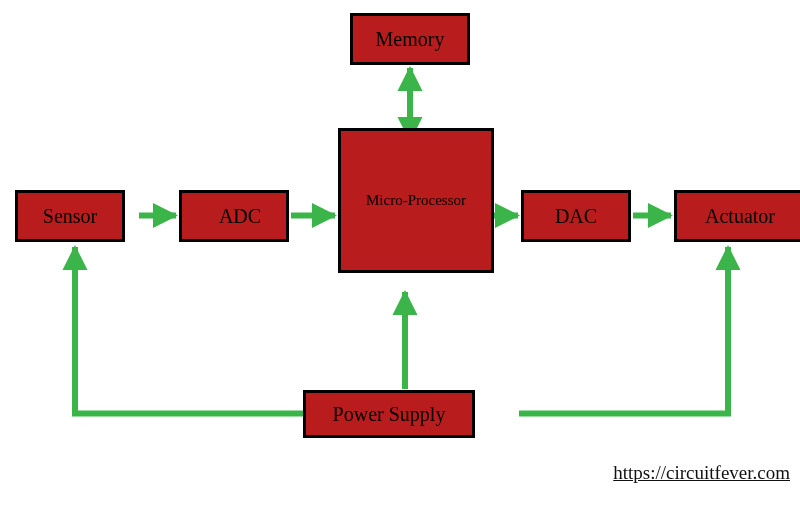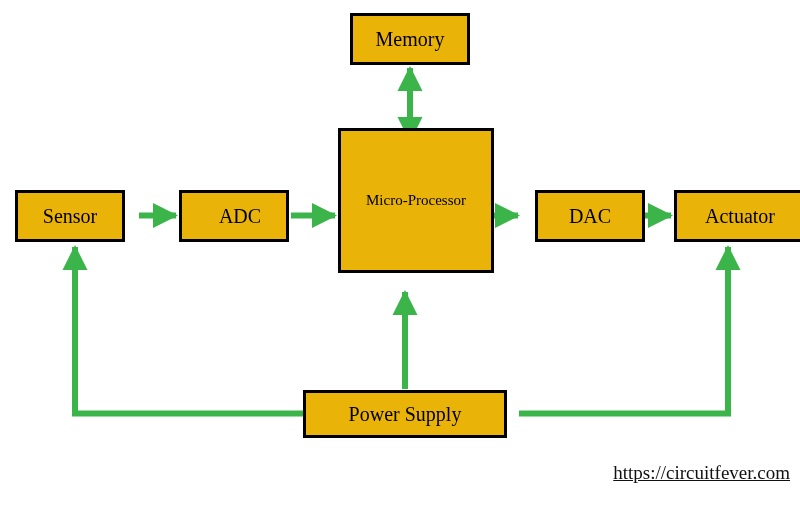--- a/index.html
+++ b/index.html
@@ -20,21 +20,21 @@
     left: 0;
     top: 0;
     width: 800px;
     height: 506px;
   }
 
   
   .block {
     position: absolute;
     box-sizing: border-box;
-    background: #eab308;
+    background: #b91c1c;
     border: 3px solid #000000;
     display: flex;
     align-items: center;
     justify-content: center;
     text-align: center;
     color: #000000;
     font-family: "Liberation Serif", "DejaVu Serif", serif;
     line-height: 1;
     z-index: 3;
     white-space: nowrap;
@@ -42,23 +42,23 @@
 
   .block-label {
     display: block;
     font-size: 20px;
   }
 
   #block-memory   { left: 350px; top: 13px;  width: 120px; height: 52px; }
   #block-sensor   { left: 15px;  top: 190px; width: 110px; height: 52px; }
   #block-adc      { left: 179px; top: 190px; width: 110px; height: 52px; padding-left: 12px; }
   #block-mpu      { left: 338px; top: 128px; width: 156px; height: 145px; }
-  #block-dac      { left: 535px; top: 190px; width: 110px; height: 52px; }
+  #block-dac      { left: 521px; top: 190px; width: 110px; height: 52px; }
   #block-actuator { left: 674px; top: 190px; width: 132px; height: 52px; }
-  #block-power    { left: 303px; top: 390px; width: 204px; height: 48px; }
+  #block-power    { left: 303px; top: 390px; width: 172px; height: 48px; }
 
   #block-mpu .block-label { font-size: 15px; letter-spacing: 0px; }
 
   
   #watermark {
     position: absolute;
     right: 10px;
     top: 462px;
     font-family: "Liberation Serif", "DejaVu Serif", serif;
     font-size: 19px;

